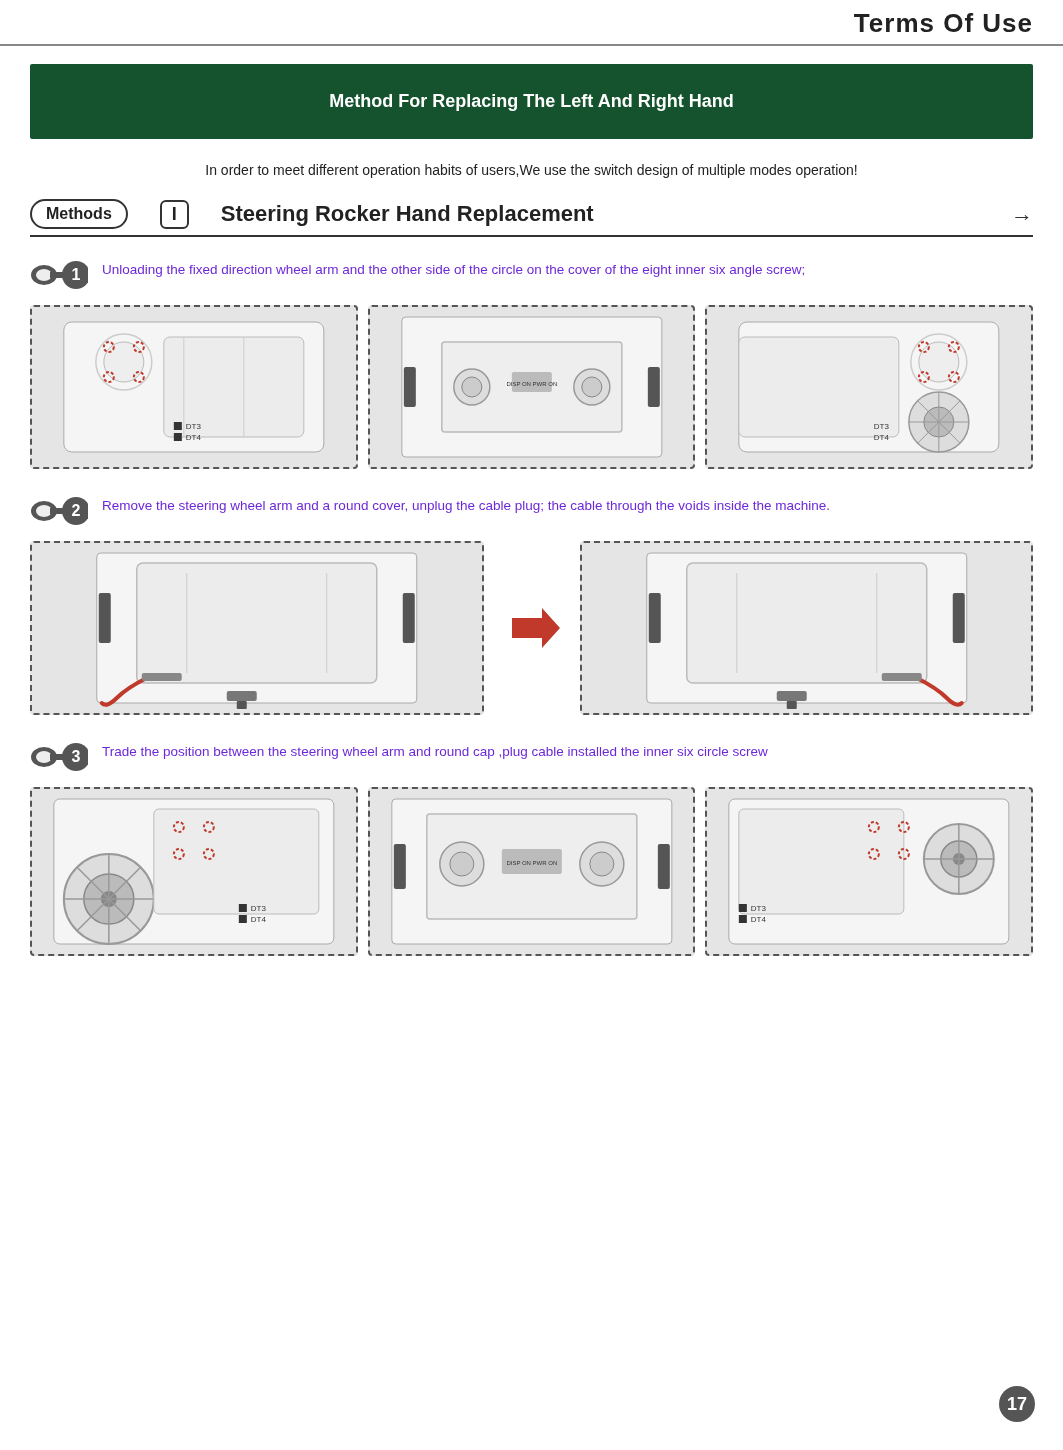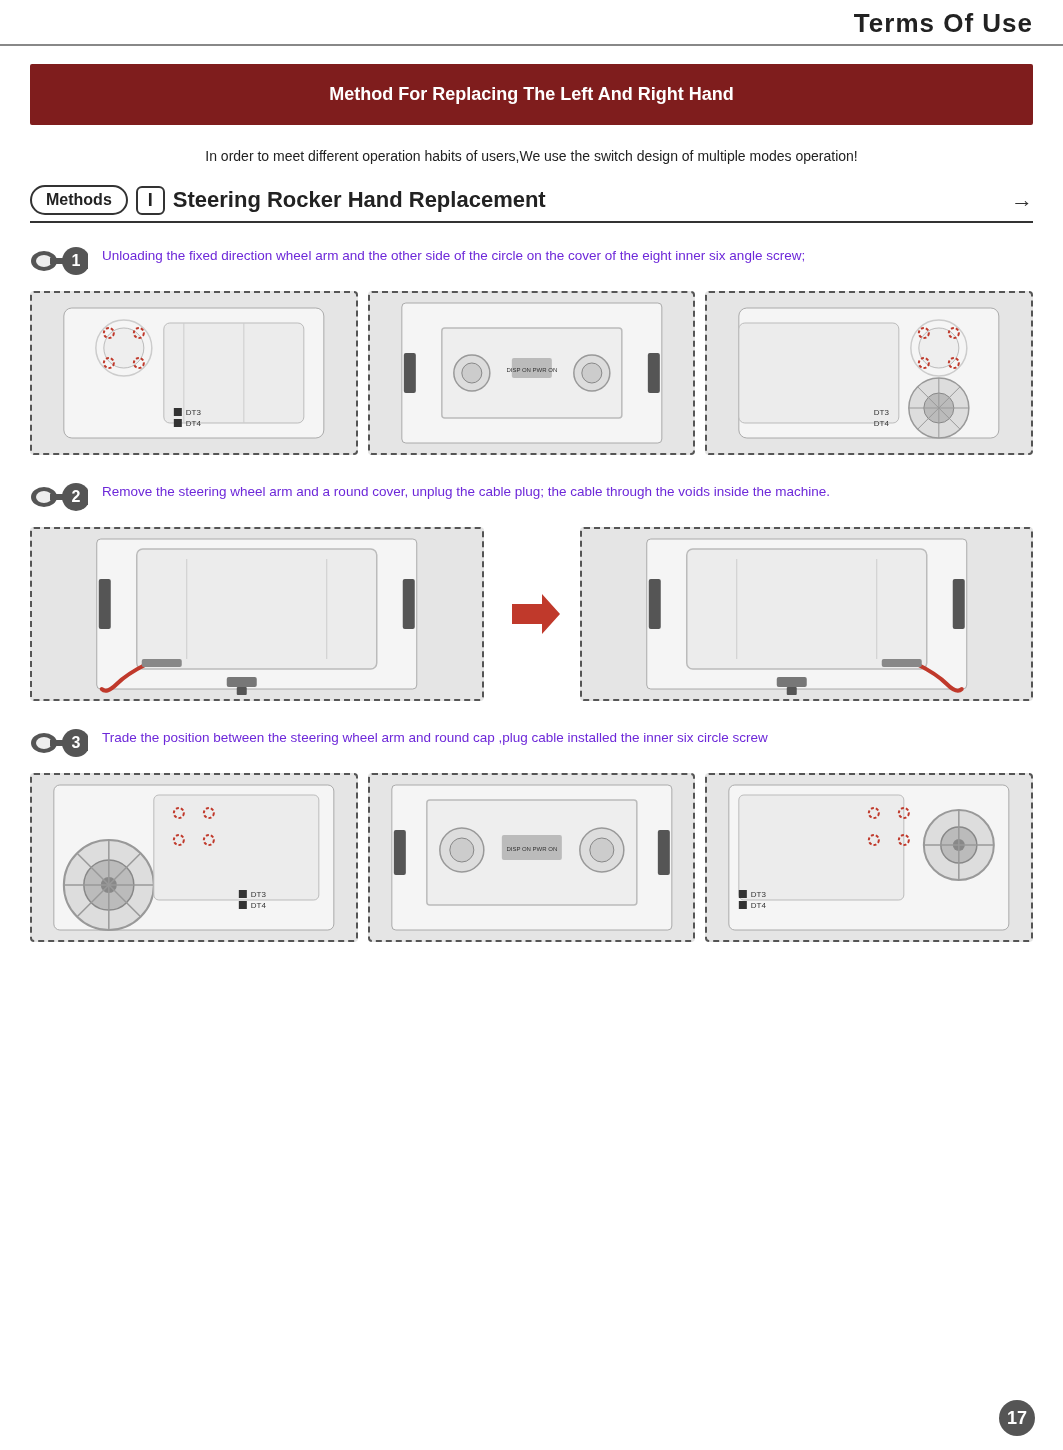--- a/index.html
+++ b/index.html
@@ -23,26 +23,26 @@
     .header-title {
       font-size: 26px;
       font-weight: bold;
       color: #222;
       letter-spacing: 1px;
       margin-left: 46px;
     }
 
     
     .section-header {
-      background: #7f1d1d;
+      background: #14532d;
       color: #fff;
       text-align: center;
       font-size: 18px;
       font-weight: bold;
-      padding: 20px 0;
+      padding: 27px 0;
       margin: 18px 30px 0 30px;
       border-radius: 2px;
     }
 
     
     .intro-section {
       display: flex;
       flex-direction: row;
       align-items: flex-start;
       margin: 20px 30px 10px 30px;
@@ -72,21 +72,21 @@
     .screwdriver-svg {
       margin-top: 2px;
     }
 
     
     .methods-row {
       display: flex;
       flex-direction: row;
       align-items: center;
       margin: 18px 30px 5px 30px;
-      gap: 8px;
+      gap: 32px;
       border-bottom: 2px solid #333;
       padding-bottom: 6px;
     }
     .methods-badge {
       border: 2px solid #333;
       border-radius: 20px;
       padding: 4px 14px;
       font-size: 16px;
       font-weight: bold;
       color: #222;
@@ -156,21 +156,21 @@
       align-items: center;
       justify-content: center;
       font-size: 36px;
       color: #c0392b;
       padding: 0 8px;
     }
 
     
     .page-number {
       position: absolute;
-      bottom: 14px;
+      bottom: 28px;
       right: 28px;
       background: #555;
       color: #fff;
       border-radius: 50%;
       width: 36px;
       height: 36px;
       display: flex;
       align-items: center;
       justify-content: center;
       font-size: 18px;

